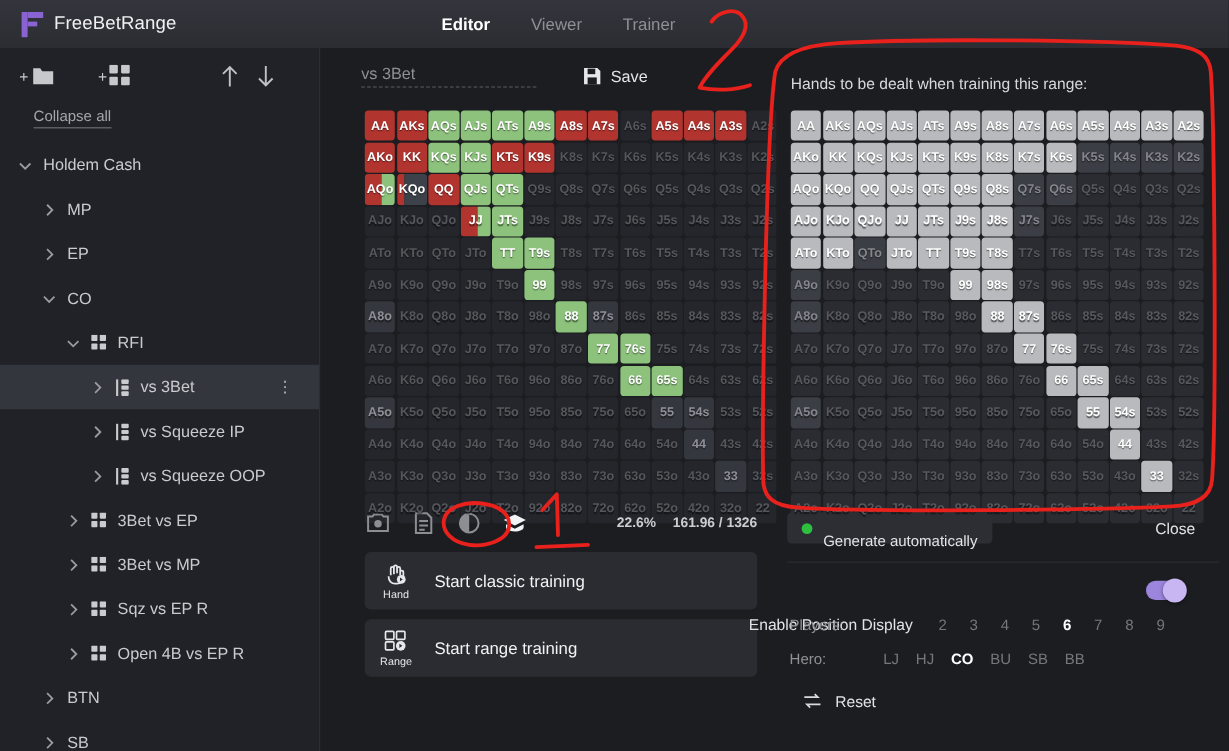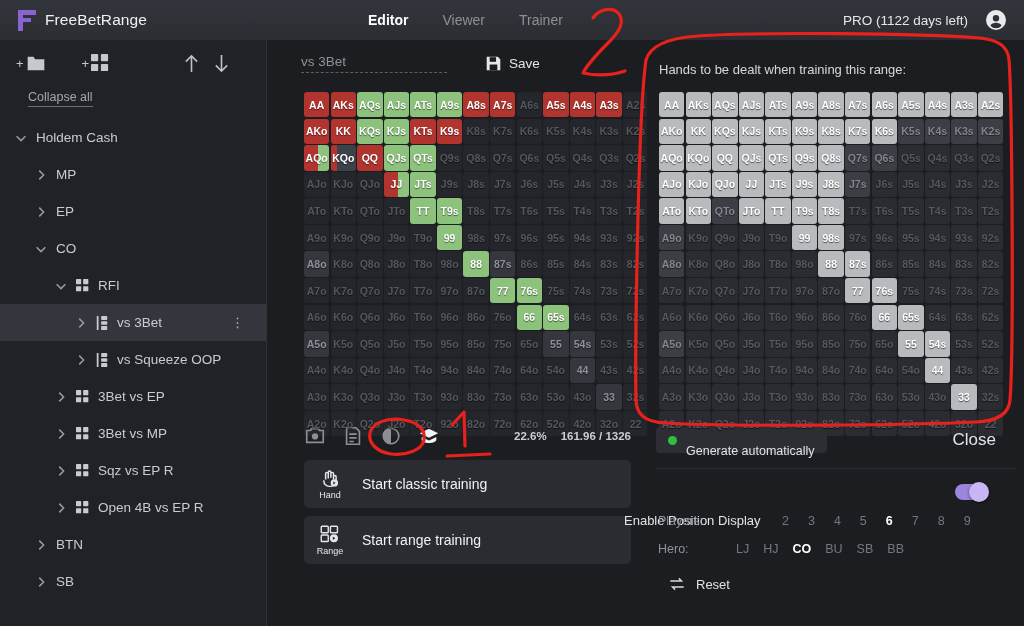--- a/index.html
+++ b/index.html
@@ -128,21 +128,21 @@
   .right { position: absolute; left: 647px; top: 40px; width: 377px; height: 586px; background: #1c1d21; }
   .right-head { position: absolute; left: 12px; top: 22px; font-size: 13px; color: #d7d8db; }
 
   .gen-row { position: absolute; left: 656px; top: 427px; width: 358px; height: 26px; display: flex; align-items: center; }
   .gen-btn {
     display: flex; align-items: center; gap: 9px; background: #2c2e34;
     border-radius: 4px; height: 26px; padding: 0 12px; cursor: pointer;
   }
   .gen-dot { width: 9px; height: 9px; border-radius: 50%; background: #2fbf3f; }
   .gen-label { font-size: 12.5px; color: #e3e4e7; margin-top: 21px; }
-  .close-btn { margin-left: auto; font-size: 17px; color: #e2e3e6; cursor: pointer; padding-right: 18px; }
+  .close-btn { margin-left: auto; font-size: 13px; color: #e2e3e6; cursor: pointer; padding-right: 18px; }
 
   .divider { position: absolute; left: 656px; top: 468px; width: 360px; height: 1px; background: #2b2d32; }
 
   .pos-title { position: absolute; left: 624px; top: 484px; font-size: 13px; color: #e2e3e6; margin-top: 29px; }
   .toggle {
     position: absolute; left: 955px; top: 484px; width: 33px; height: 16px;
     border-radius: 9px; background: #9b85dd; cursor: pointer;
   }
   .toggle .knob {
     position: absolute; right: -1px; top: -2px; width: 20px; height: 20px;
@@ -176,26 +176,20 @@
           <i class="b2"></i>
           <i class="b3"></i>
       </div>
       <div class="brand-name">FreeBetRange</div>
     </div>
     <div class="nav">
       <div class="nav-item active">Editor</div>
       <div class="nav-item">Viewer</div>
       <div class="nav-item">Trainer</div>
     </div>
-    <div class="topright">
-      <div class="pro-label">PRO (1122 days left)</div>
-      <svg class="avatar-icon" viewBox="0 0 24 24" fill="currentColor">
-        <path d="M12 2a10 10 0 100 20 10 10 0 000-20zm0 5a3.2 3.2 0 110 6.4A3.2 3.2 0 0112 7zm0 13.2a7.2 7.2 0 01-5.5-2.56c.03-1.9 3.67-2.94 5.5-2.94s5.47 1.04 5.5 2.94A7.2 7.2 0 0112 20.2z"></path>
-      </svg>
-    </div>
   </div>
 
   <div class="sidebar">
     <div class="side-tools">
       <div class="tool-btn">
         <span class="tool-plus">+</span>
         <svg width="20" height="17" viewBox="0 0 24 20" fill="currentColor">
           <path d="M2 2h7l2 3h11v13H2z"></path>
         </svg>
       </div>
@@ -280,20 +274,35 @@
           <span style="display:inline-block;width:8px"></span>
           <svg class="bars-icon" viewBox="0 0 12 16" fill="currentColor">
             <rect x="0" y="0" width="2" height="16"></rect>
             <rect x="5" y="0" width="7" height="4.5" rx="1"></rect>
             <rect x="5" y="6" width="7" height="4" rx="1"></rect>
             <rect x="5" y="11.5" width="7" height="4.5" rx="1"></rect>
           </svg>
           <span style="display:inline-block;width:9px"></span>
           <span class="tree-label">vs 3Bet</span>
           <span class="kebab">⋮</span>
+        </div>
+        <div class="tree-row">
+          <span style="display:inline-block;width:74px"></span>
+          <svg class="chev" viewBox="0 0 16 16" fill="none" stroke="currentColor" stroke-width="1.7">
+            <path d="M6 3l5 5-5 5"></path>
+          </svg>
+          <span style="display:inline-block;width:8px"></span>
+          <svg class="bars-icon" viewBox="0 0 12 16" fill="currentColor">
+            <rect x="0" y="0" width="2" height="16"></rect>
+            <rect x="5" y="0" width="7" height="4.5" rx="1"></rect>
+            <rect x="5" y="6" width="7" height="4" rx="1"></rect>
+            <rect x="5" y="11.5" width="7" height="4.5" rx="1"></rect>
+          </svg>
+          <span style="display:inline-block;width:9px"></span>
+          <span class="tree-label">vs Squeeze IP</span>
         </div>
         <div class="tree-row">
           <span style="display:inline-block;width:74px"></span>
           <svg class="chev" viewBox="0 0 16 16" fill="none" stroke="currentColor" stroke-width="1.7">
             <path d="M6 3l5 5-5 5"></path>
           </svg>
           <span style="display:inline-block;width:8px"></span>
           <svg class="bars-icon" viewBox="0 0 12 16" fill="currentColor">
             <rect x="0" y="0" width="2" height="16"></rect>
             <rect x="5" y="0" width="7" height="4.5" rx="1"></rect>

